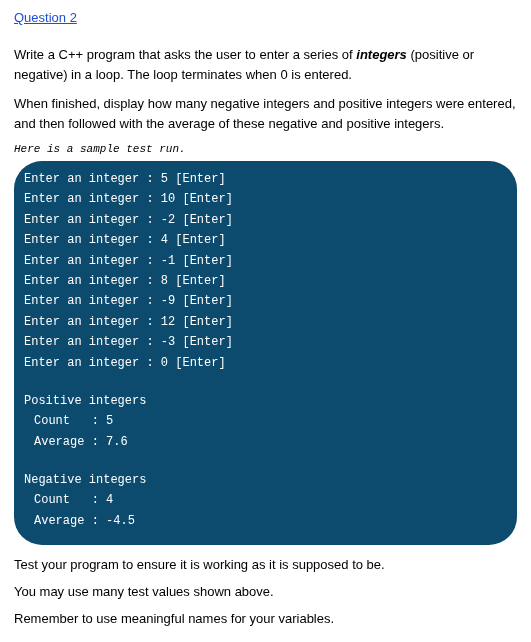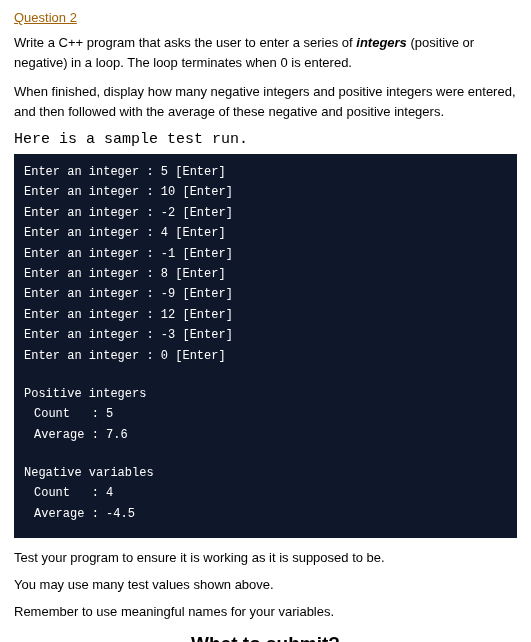--- a/index.html
+++ b/index.html
@@ -7,46 +7,48 @@
       width: 531px;
       min-height: 642px;
       background: #ffffff;
       font-family: Arial, sans-serif;
       font-size: 13px;
       color: #000000;
       padding: 10px 14px;
     }
     .question-title {
       font-size: 13px;
-      color: #a16207;
+      color: #1d4ed8;
       text-decoration: underline;
-      margin-bottom: 8px;
+      margin-bottom: 20px;
     }
     .description {
       font-size: 13px;
       line-height: 1.5;
       margin-bottom: 10px;
     }
     .description span.highlight {
       font-style: italic;
       font-weight: bold;
     }
     .sample-label {
       font-family: 'Courier New', Courier, monospace;
-      font-size: 15px;
+      font-size: 11px;
       margin-bottom: 6px;
+      font-style: italic;
     }
     .terminal {
-      background: #0f172a;
+      background: #0c4a6e;
       color: #ffffff;
       font-family: 'Courier New', Courier, monospace;
       font-size: 12px;
       padding: 8px 10px;
       line-height: 1.7;
       margin-bottom: 10px;
+      border-radius: 28px;
     }
     .terminal .line {
       display: block;
     }
     .terminal .section-header {
       display: block;
       margin-top: 12px;
     }
     .terminal .indent {
       display: block;
@@ -98,21 +100,21 @@
   <span class="line">Enter an integer : 0 [Enter]</span>
   <span class="blank"></span>
   <span class="section-header">Positive integers</span>
   <span class="indent">
     <span>Count</span>&nbsp;&nbsp;&nbsp;<span>: 5</span>
   </span>
   <span class="indent">
     <span>Average</span>&nbsp;<span>: 7.6</span>
   </span>
   <span class="blank"></span>
-  <span class="section-header">Negative variables</span>
+  <span class="section-header">Negative integers</span>
   <span class="indent">
     <span>Count</span>&nbsp;&nbsp;&nbsp;<span>: 4</span>
   </span>
   <span class="indent">
     <span>Average</span>&nbsp;<span>: -4.5</span>
   </span>
   <span class="blank"></span>
 </div>
 
 <p class="footer-text">Test your program to ensure it is working as it is supposed to be.</p>

